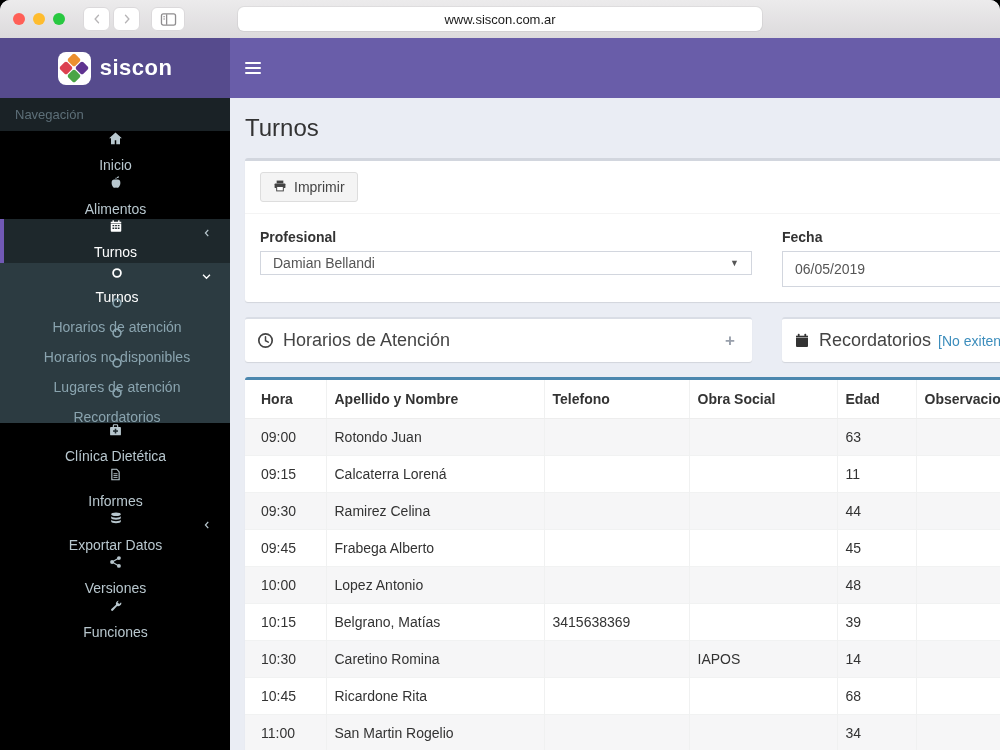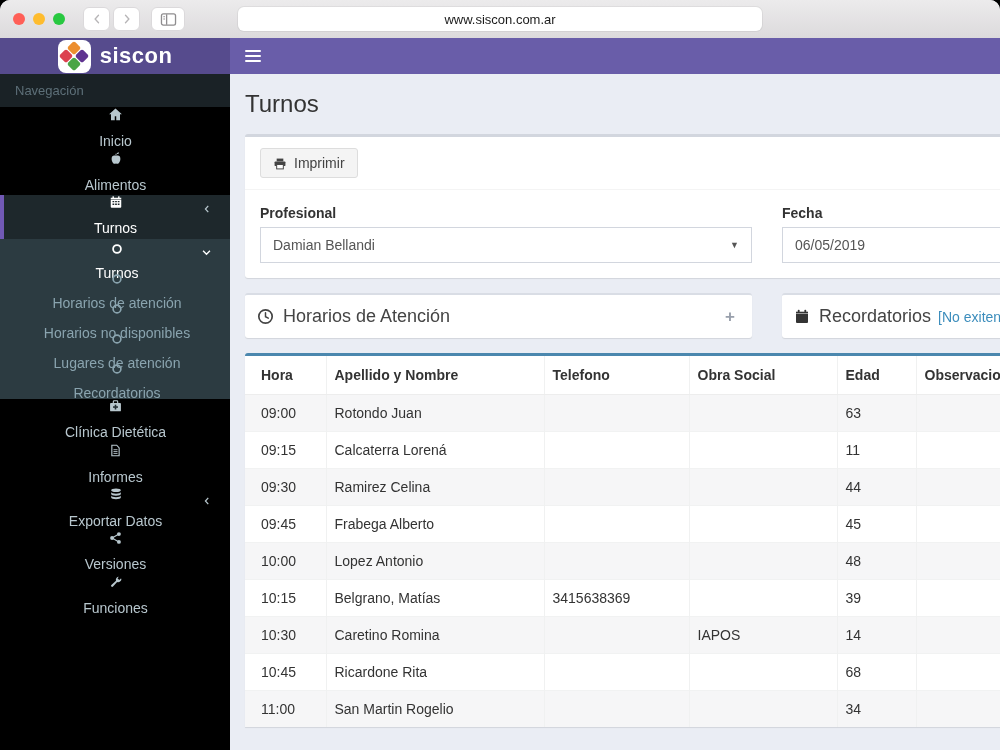--- a/index.html
+++ b/index.html
@@ -18,21 +18,21 @@
              display:flex; align-items:center; justify-content:center; color:#b7b5b7; }
   .nav-btn.first { margin-left:18px; }
   .nav-btn + .nav-btn { margin-left:3px; }
   .nav-btn.toggle { margin-left:11px; width:34px; color:#8f8d8f; }
   .url-bar { position:absolute; left:238px; top:7px; width:524px; height:24px; background:#fff;
              border-radius:6px; box-shadow:0 0 0 1px rgba(0,0,0,.05);
              display:flex; align-items:center; justify-content:center;
              font-size:13px; color:#1b1b1b; }
 
   
-  .app-header { height:36px; flex:none; display:flex; }
+  .app-header { height:60px; flex:none; display:flex; }
   .brand { width:230px; flex:none; background:#564b8d; display:flex; align-items:center; justify-content:center; gap:9px; }
   .logo-box { width:33px; height:33px; background:#fff; border-radius:8px; position:relative; flex:none; }
   .diamond { width:10px; height:10px; position:absolute; transform:rotate(45deg); border-radius:2px; }
   .d-top { left:11.5px; top:3.5px; } .d-left { left:3.5px; top:11.5px; }
   .d-right { left:19.5px; top:11.5px; } .d-bottom { left:11.5px; top:19.5px; }
   .brand-text { color:#fff; font-size:22px; font-weight:bold; letter-spacing:.5px; }
   .topbar { flex:1; background:#695da9; display:flex; align-items:center; }
   .hamburger { width:46px; height:48px; display:flex; flex-direction:column; gap:3px;
                align-items:center; justify-content:center; cursor:pointer; }
   .hamburger span { width:16px; height:2px; background:#fff; border-radius:1px; }
@@ -51,27 +51,27 @@
   .submenu .sb-item.active { color:#fff; }
 
   .main { flex:1; min-width:0; background:#eaedf4; overflow:hidden; }
   .content { width:1040px; padding:14px 15px 0 15px; }
   .page-title { font-size:24px; font-weight:400; color:#333; margin:2px 0 16px; }
 
   
   .panel { background:#fff; border-top:3px solid #d2d6de; border-radius:3px;
            box-shadow:0 1px 1px rgba(0,0,0,.1); margin-bottom:15px; }
   .panel-head { padding:11px 15px; border-bottom:1px solid #f4f4f4; }
-  .btn-print { display:inline-flex; align-items:flex-end; gap:7px; background:#f4f4f4;
+  .btn-print { display:inline-flex; align-items:flex-start; gap:7px; background:#f4f4f4;
                border:1px solid #ddd; border-radius:3px; padding:6px 12px;
                font-size:14px; color:#444; cursor:pointer; }
   .panel-body { padding:15px; }
   .form-row { display:flex; gap:30px; }
   .field label { display:block; font-weight:bold; font-size:14px; color:#333; margin-bottom:6px; }
-  .fake-select { width:492px; height:36px; border:1px solid #d2d6de; background:#fff;
+  .fake-select { width:492px; height:24px; border:1px solid #d2d6de; background:#fff;
                  display:flex; align-items:center; justify-content:space-between;
                  padding:0 12px; font-size:14px; color:#555; cursor:pointer; }
   .caret { font-size:9px; color:#555; }
   .field.grow { flex:1; min-width:0; }
   .date-input { width:100%; height:36px; border:1px solid #d2d6de; padding:0 12px;
                 font-size:14px; color:#555; font-family:inherit; }
 
   
   .panel-row { display:flex; gap:30px; margin-bottom:15px; }
   .mini-panel { background:#fff; border-top:2px solid #d9dde5; border-radius:3px;

